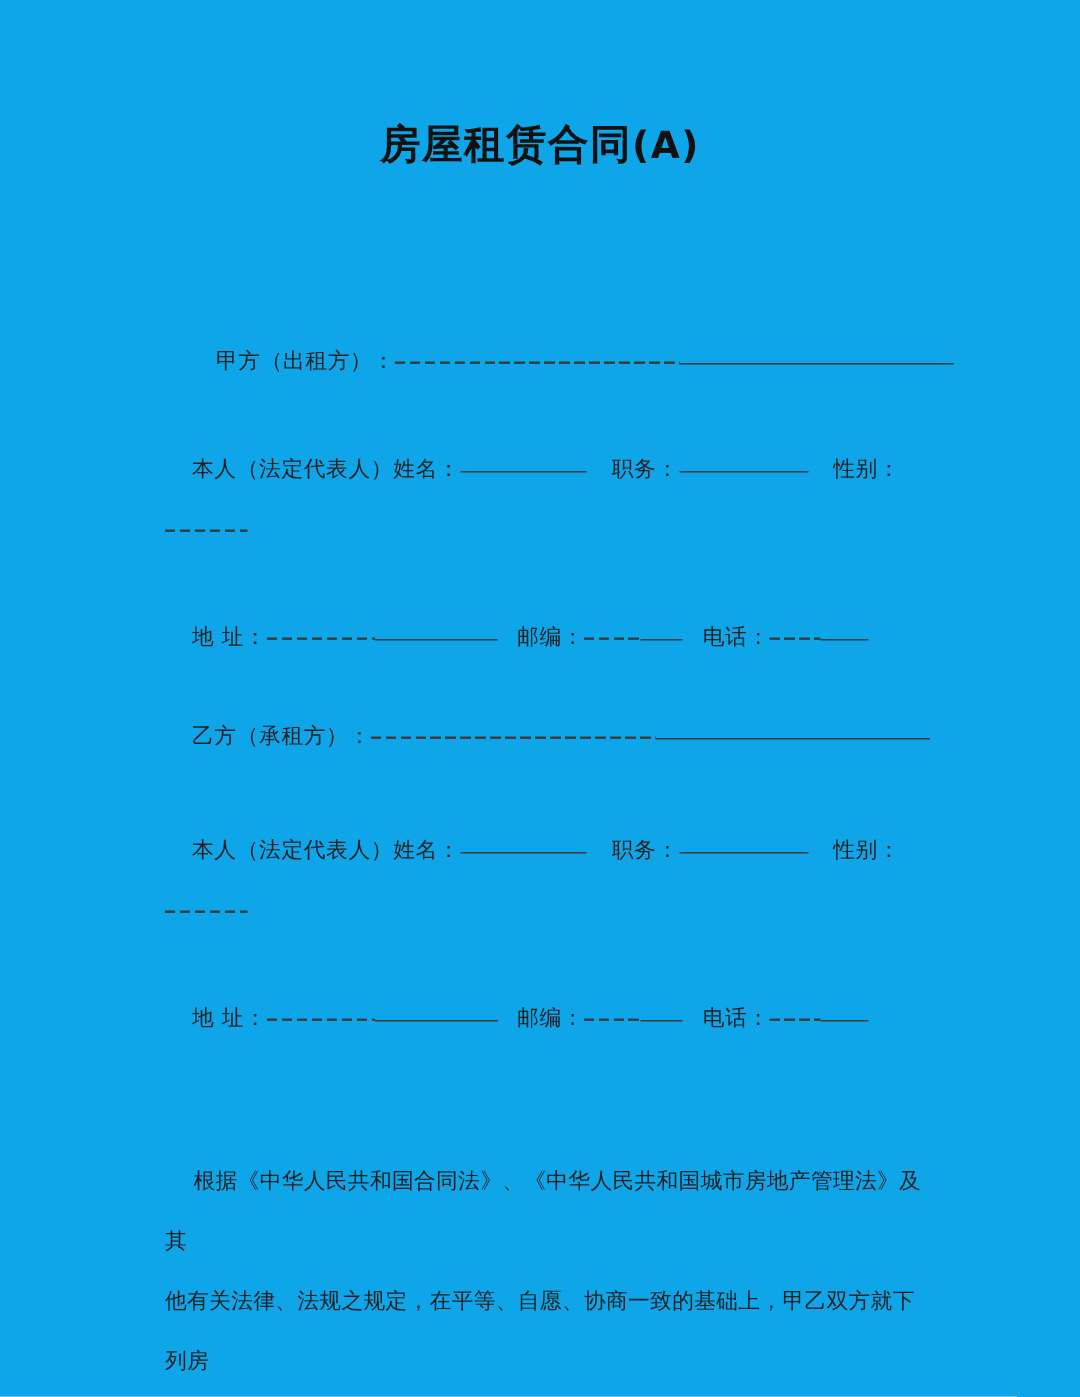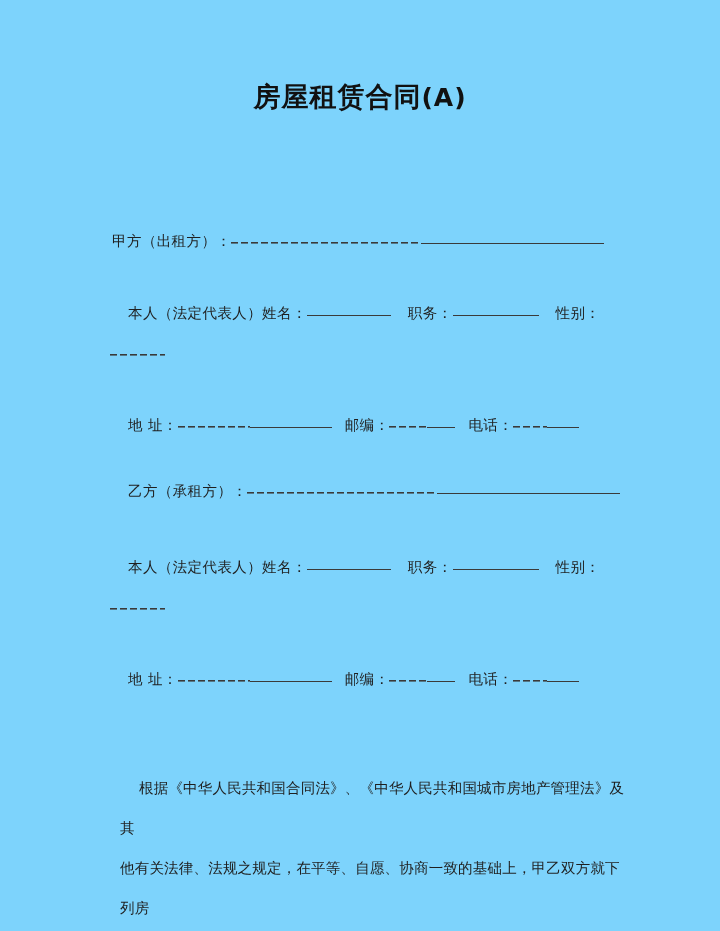--- a/index.html
+++ b/index.html
@@ -12,21 +12,21 @@
     height: 931px;
     position: relative;
     font-family: "DejaVu Sans", "Liberation Sans", sans-serif;
     color: #1c1c1c;
     overflow: hidden;
   }
 
   .page {
     position: absolute;
     inset: 0;
-    background: #7dd3fc;
+    background: #0ea5e9;
   }
 
   .doc-title {
     position: absolute;
     left: 0;
     right: 0;
     top: 78px;
     text-align: center;
     font-size: 27px;
     font-weight: bold;
@@ -79,30 +79,30 @@
   .b-zip-dash    { width: 38px; }
   .b-zip-solid   { width: 28px; }
   .b-tel-dash    { width: 34px; }
   .b-tel-solid   { width: 32px; }
 
   .gap-sm { display: inline-block; width: 13px; }
   .gap-md { display: inline-block; width: 17px; }
 
   .para {
     position: absolute;
-    left: 120px;
+    left: 110px;
     width: 505px;
     font-size: 14.5px;
     line-height: 40px;
     color: #1f1f1f;
     letter-spacing: 0.2px;
   }
   .para .indent { display: inline-block; width: 19px; }
 
-  .l-partyA      { left: 112px; top: 230px; }
+  .l-partyA      { left: 144px; top: 230px; }
   .l-repA        { left: 128px; top: 302px; }
   .l-repA-cont   { left: 110px; top: 342px; }
   .l-addrA       { left: 128px; top: 414px; }
   .l-partyB      { left: 128px; top: 480px; }
   .l-repB        { left: 128px; top: 556px; }
   .l-repB-cont   { left: 110px; top: 596px; }
   .l-addrB       { left: 128px; top: 668px; }
   .p-recital     { top: 768px; }
 </style>
 </head>

